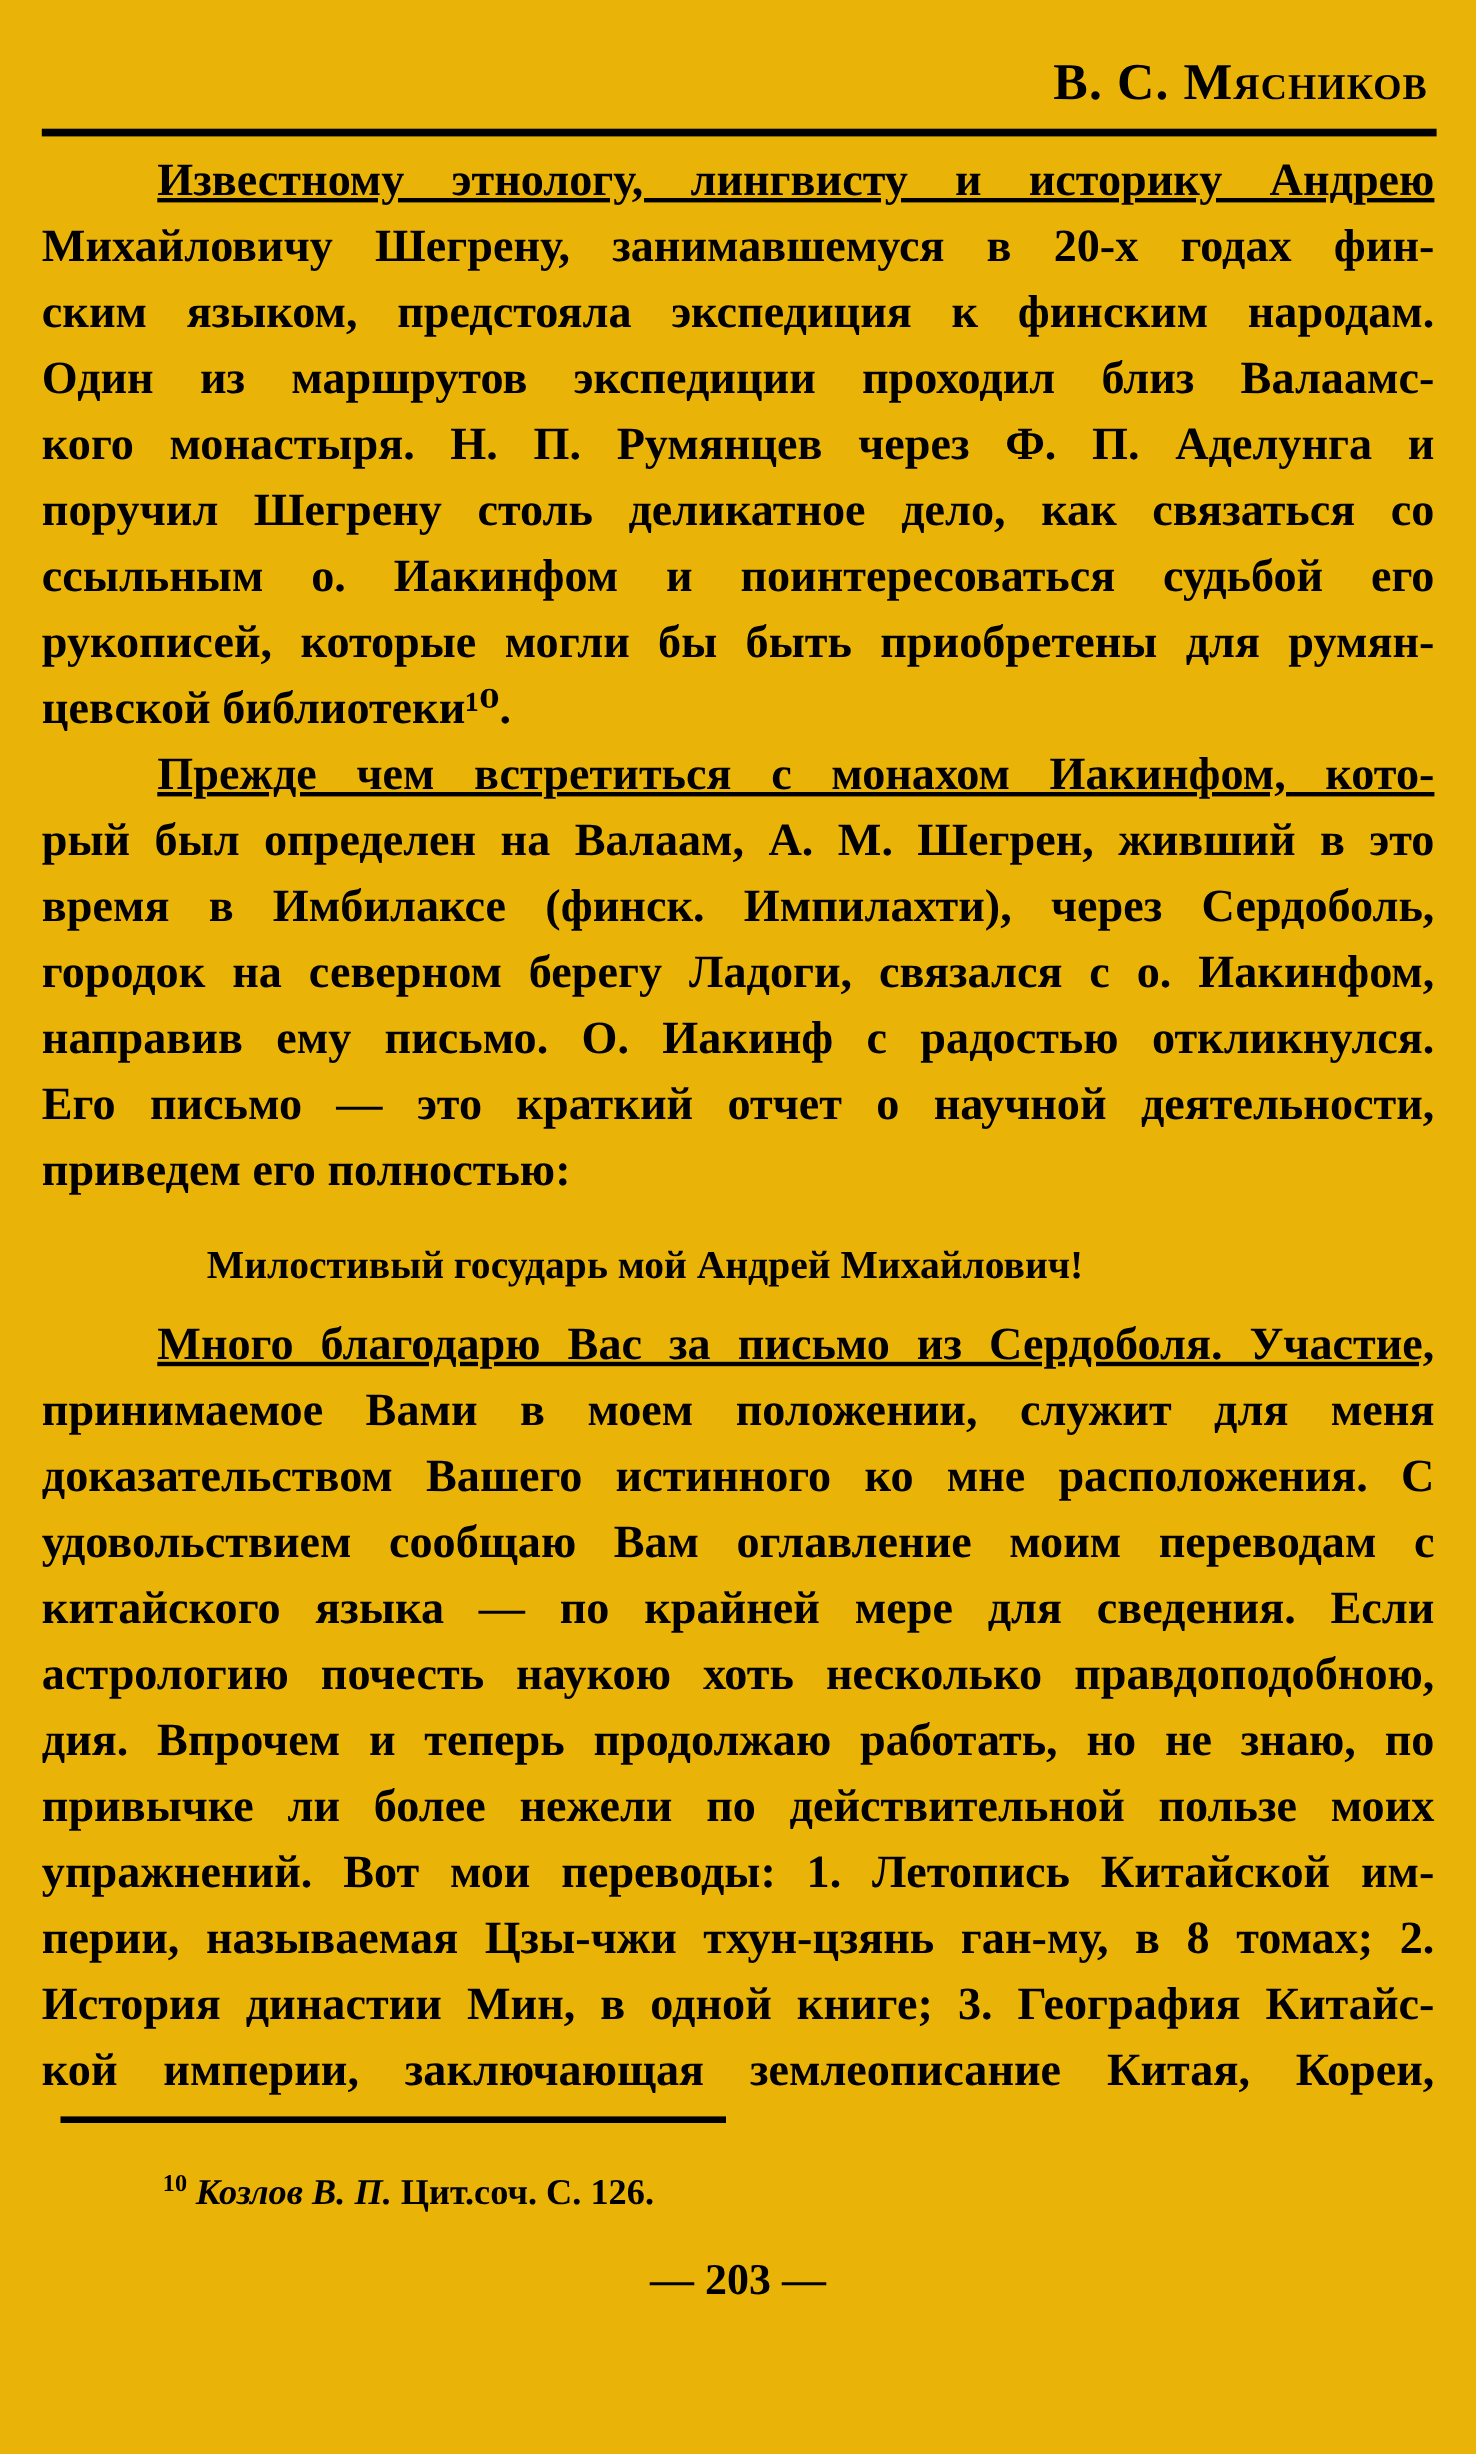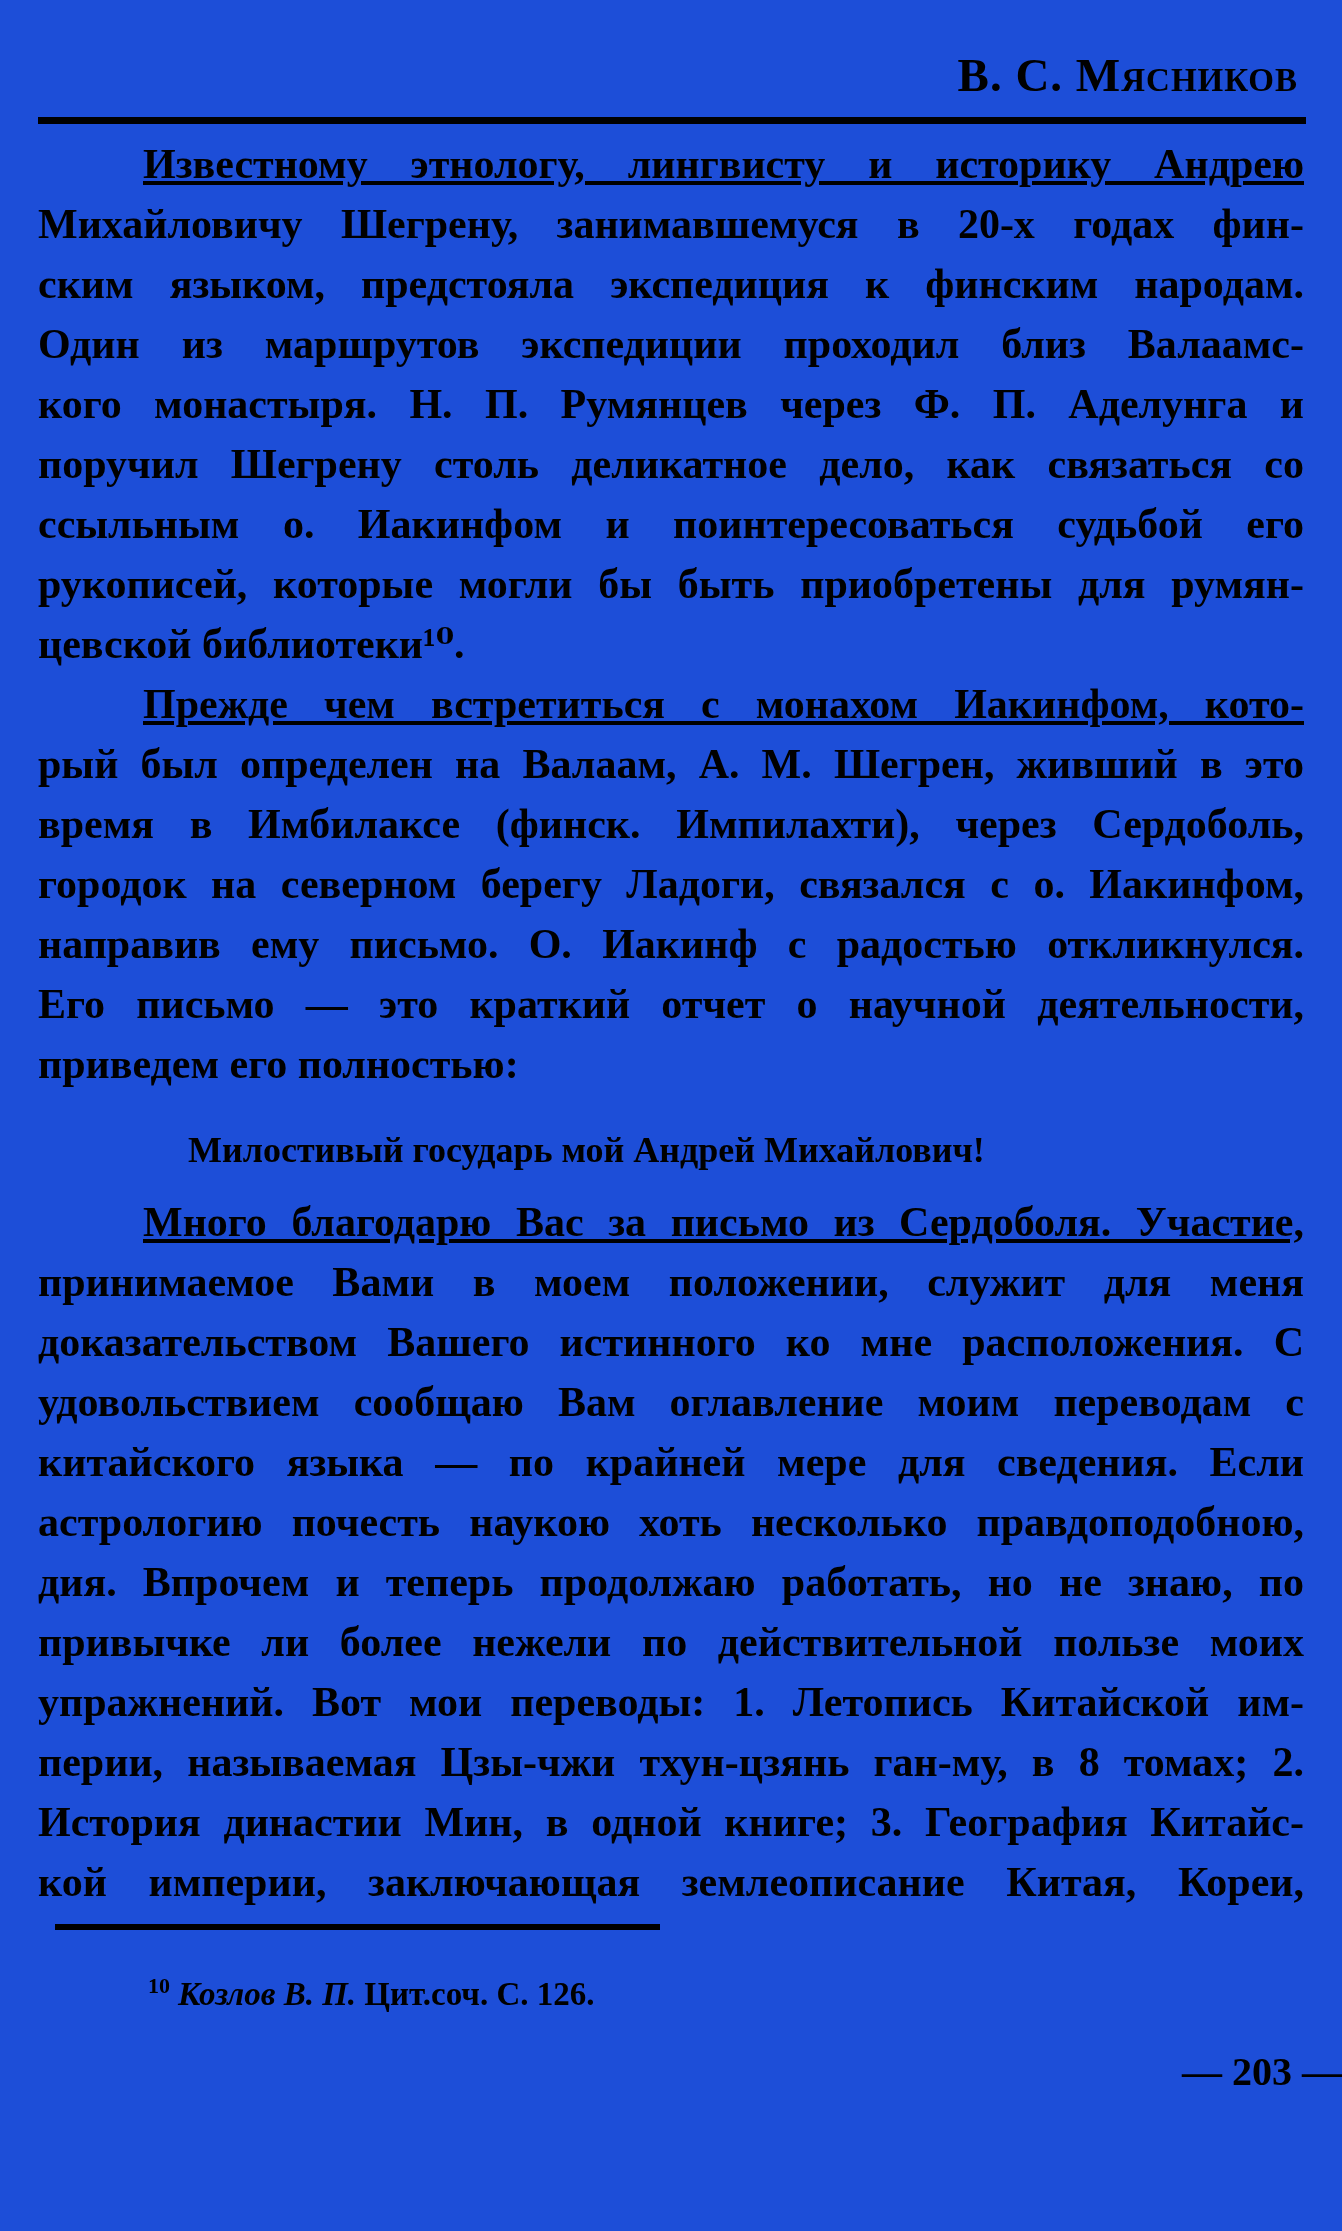--- a/index.html
+++ b/index.html
@@ -5,21 +5,21 @@
   html, body {
     margin: 0;
     padding: 0;
     background: #e8e8e8;
   }
   .page {
     position: relative;
     width: 1342px;
     height: 2231px;
     margin: 0 auto;
-    background: #1d4ed8;
+    background: #eab308;
     color: #000000;
     font-family: "Liberation Serif", "DejaVu Serif", serif;
     font-weight: 700;
     overflow: hidden;
   }
   .running-head {
     margin: 46px 44px 0 0;
     text-align: right;
     font-size: 47px;
     line-height: 58px;
@@ -67,21 +67,21 @@
   }
   .footnote .fn-marker {
     font-size: 22px;
     vertical-align: super;
     line-height: 0;
     margin-right: 8px;
   }
   .footnote .fn-author { font-style: italic; }
   .page-number {
     margin-top: 30px;
-    text-align: right;
+    text-align: center;
     font-size: 40px;
     line-height: 52px;
   }
 </style>
 </head>
 <body>
 
 <div class="page">
 
   <div class="running-head">В. С. Мясников</div>

